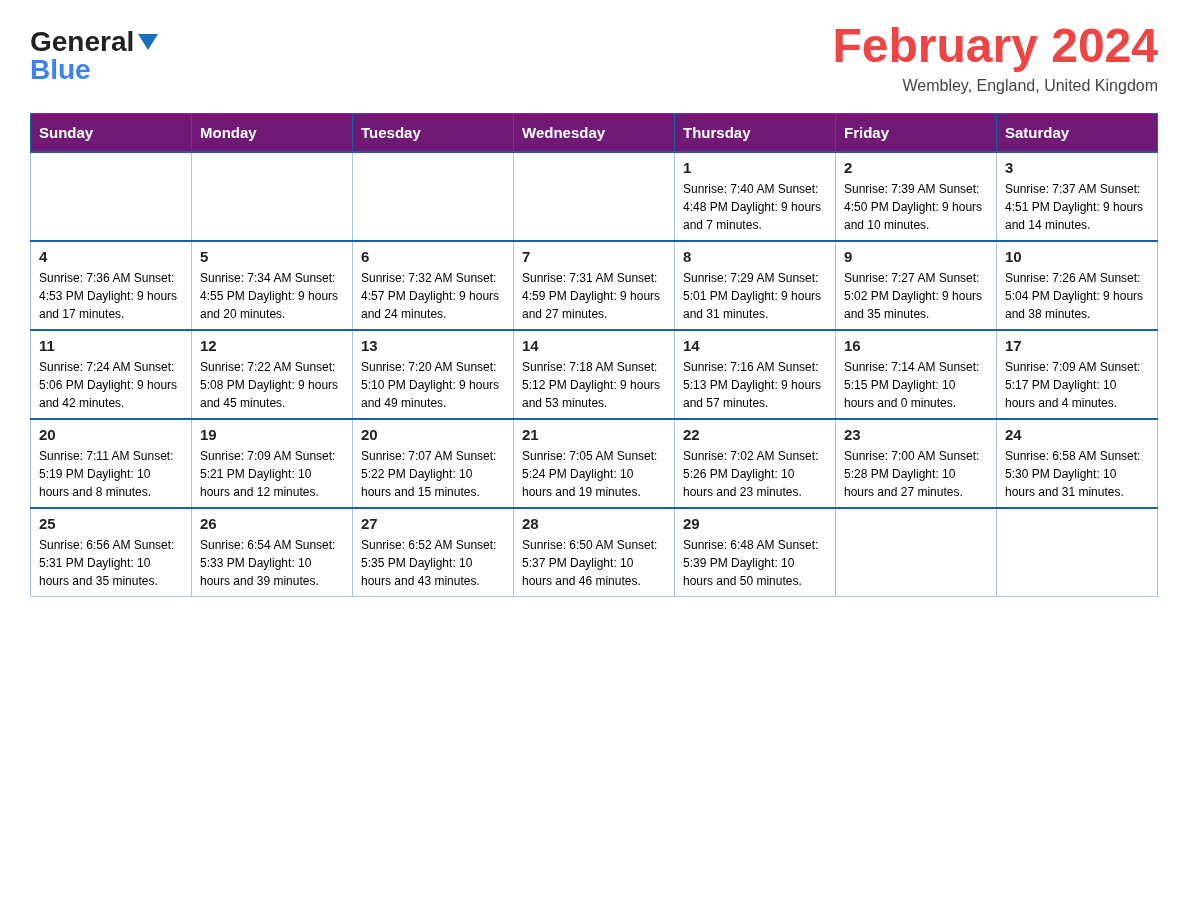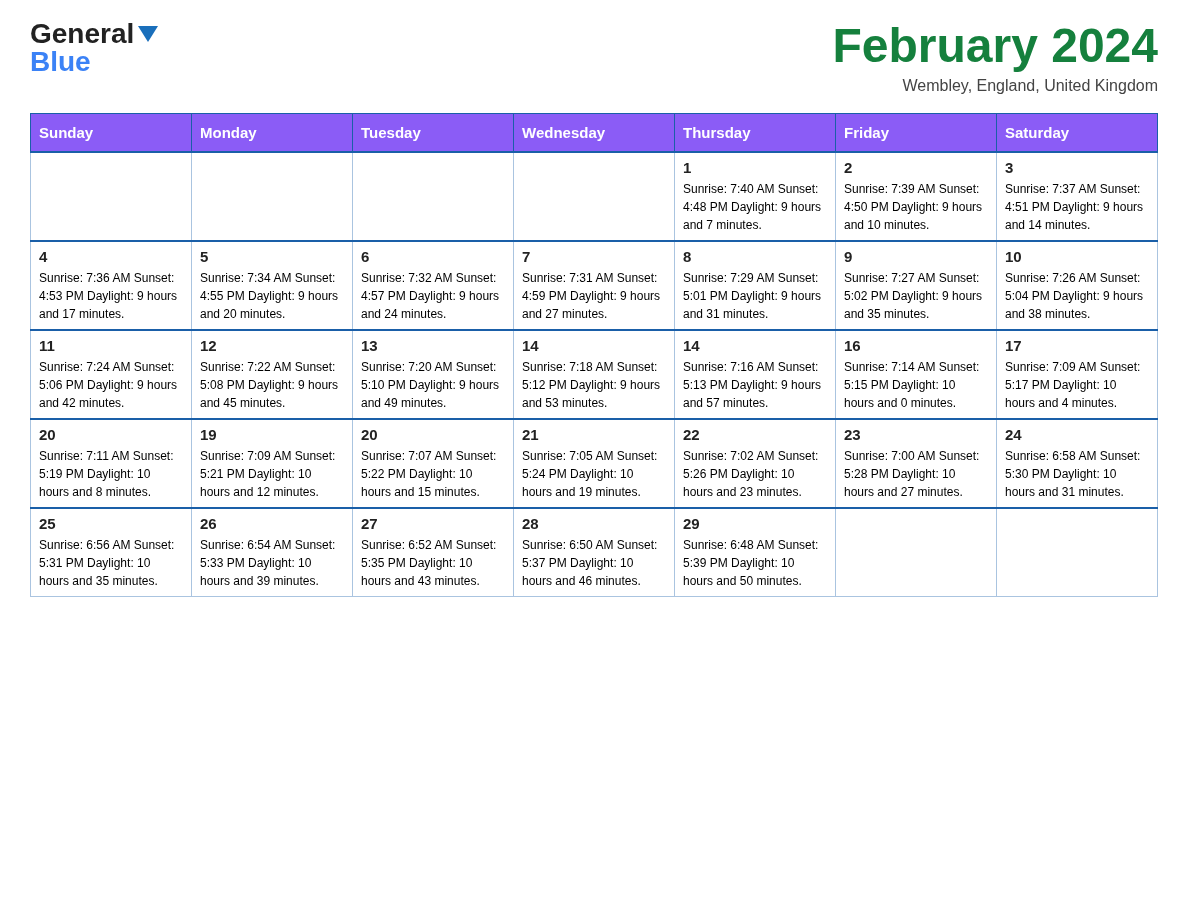--- a/index.html
+++ b/index.html
@@ -13,20 +13,21 @@
     .header-area {
       display: flex;
       justify-content: space-between;
       align-items: flex-start;
       margin-bottom: 18px;
     }
     .logo {
       display: flex;
       flex-direction: column;
       align-items: flex-start;
+      margin-top: 8px;
     }
     .logo-general {
       font-size: 28px;
       font-weight: bold;
       color: #222;
       line-height: 1;
     }
     .logo-blue {
       font-size: 28px;
       font-weight: bold;
@@ -46,34 +47,34 @@
     .logo-row {
       display: flex;
       align-items: center;
     }
     .title-area {
       text-align: right;
     }
     .main-title {
       font-size: 48px;
       font-weight: bold;
-      color: #15803d;
+      color: #ef4444;
       line-height: 1.1;
     }
     .subtitle {
       font-size: 16px;
       color: #444;
       margin-top: 4px;
     }
     .calendar {
       width: 100%;
       border-collapse: collapse;
     }
     .calendar th {
-      background-color: #8b5cf6;
+      background-color: #701a75;
       color: #fff;
       font-size: 15px;
       font-weight: bold;
       padding: 10px 8px;
       text-align: left;
       border: 1px solid #1a5fa8;
     }
     .calendar td {
       border: 1px solid #aac4e0;
       vertical-align: top;

